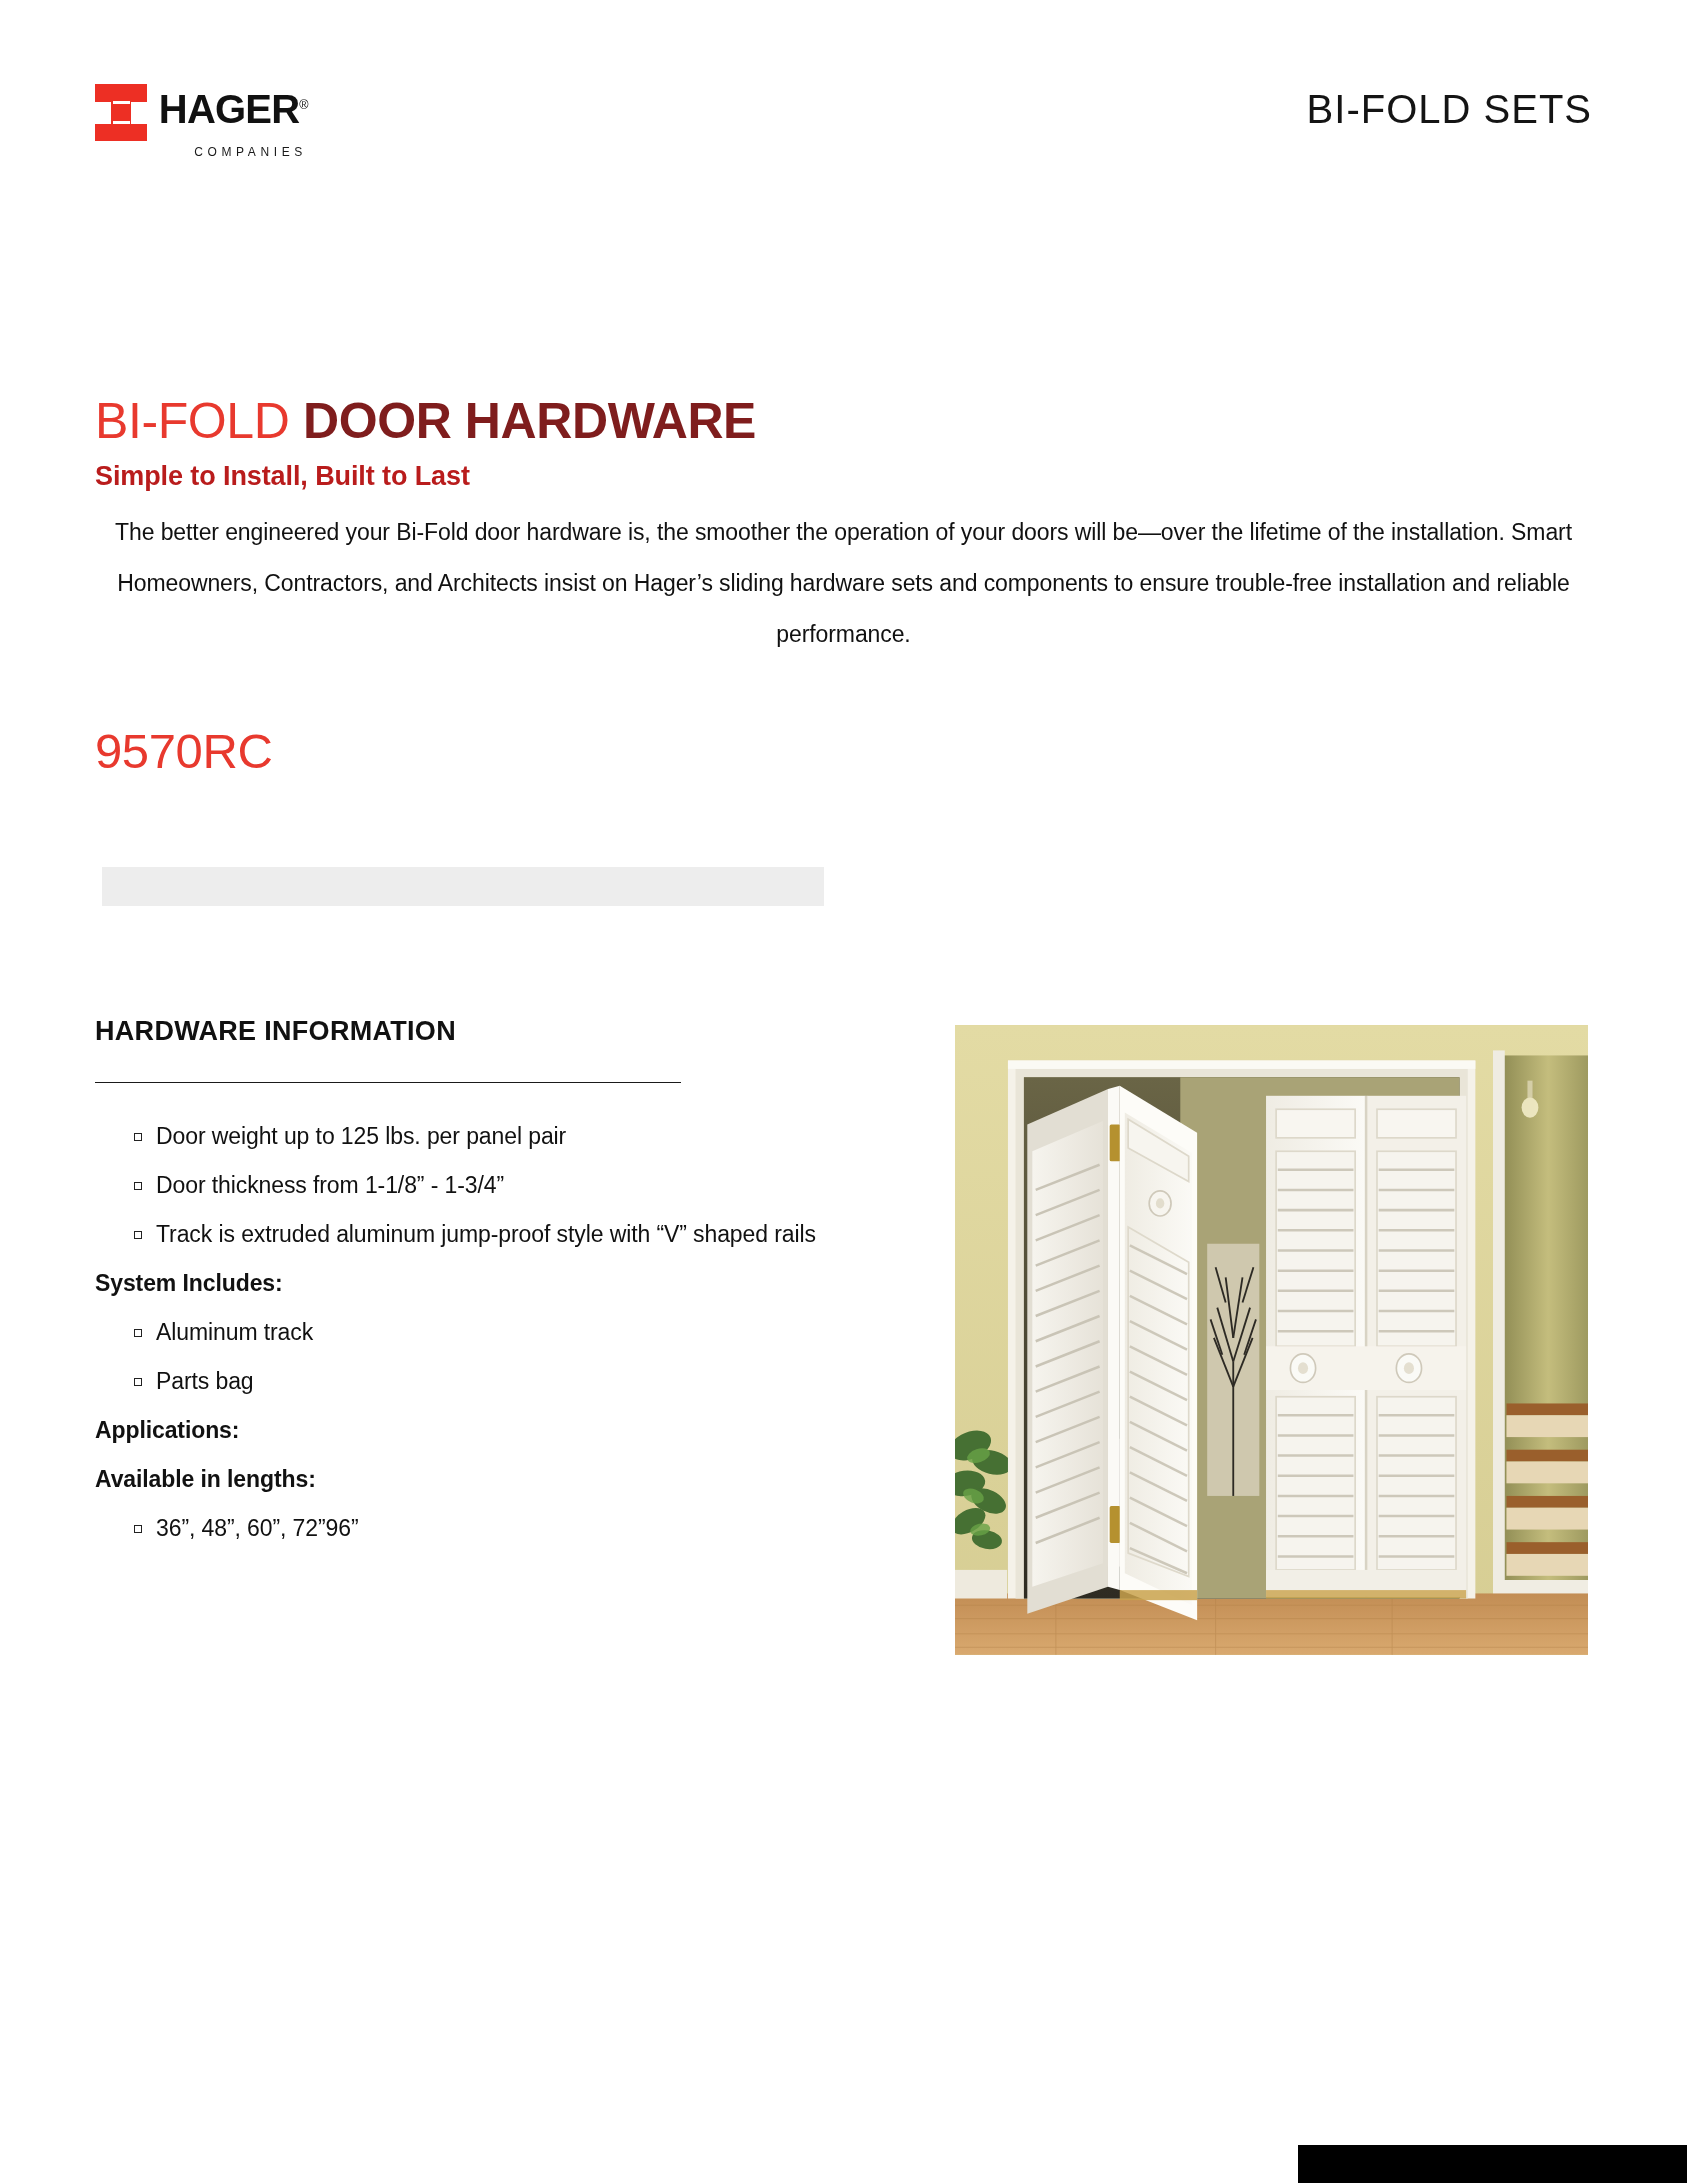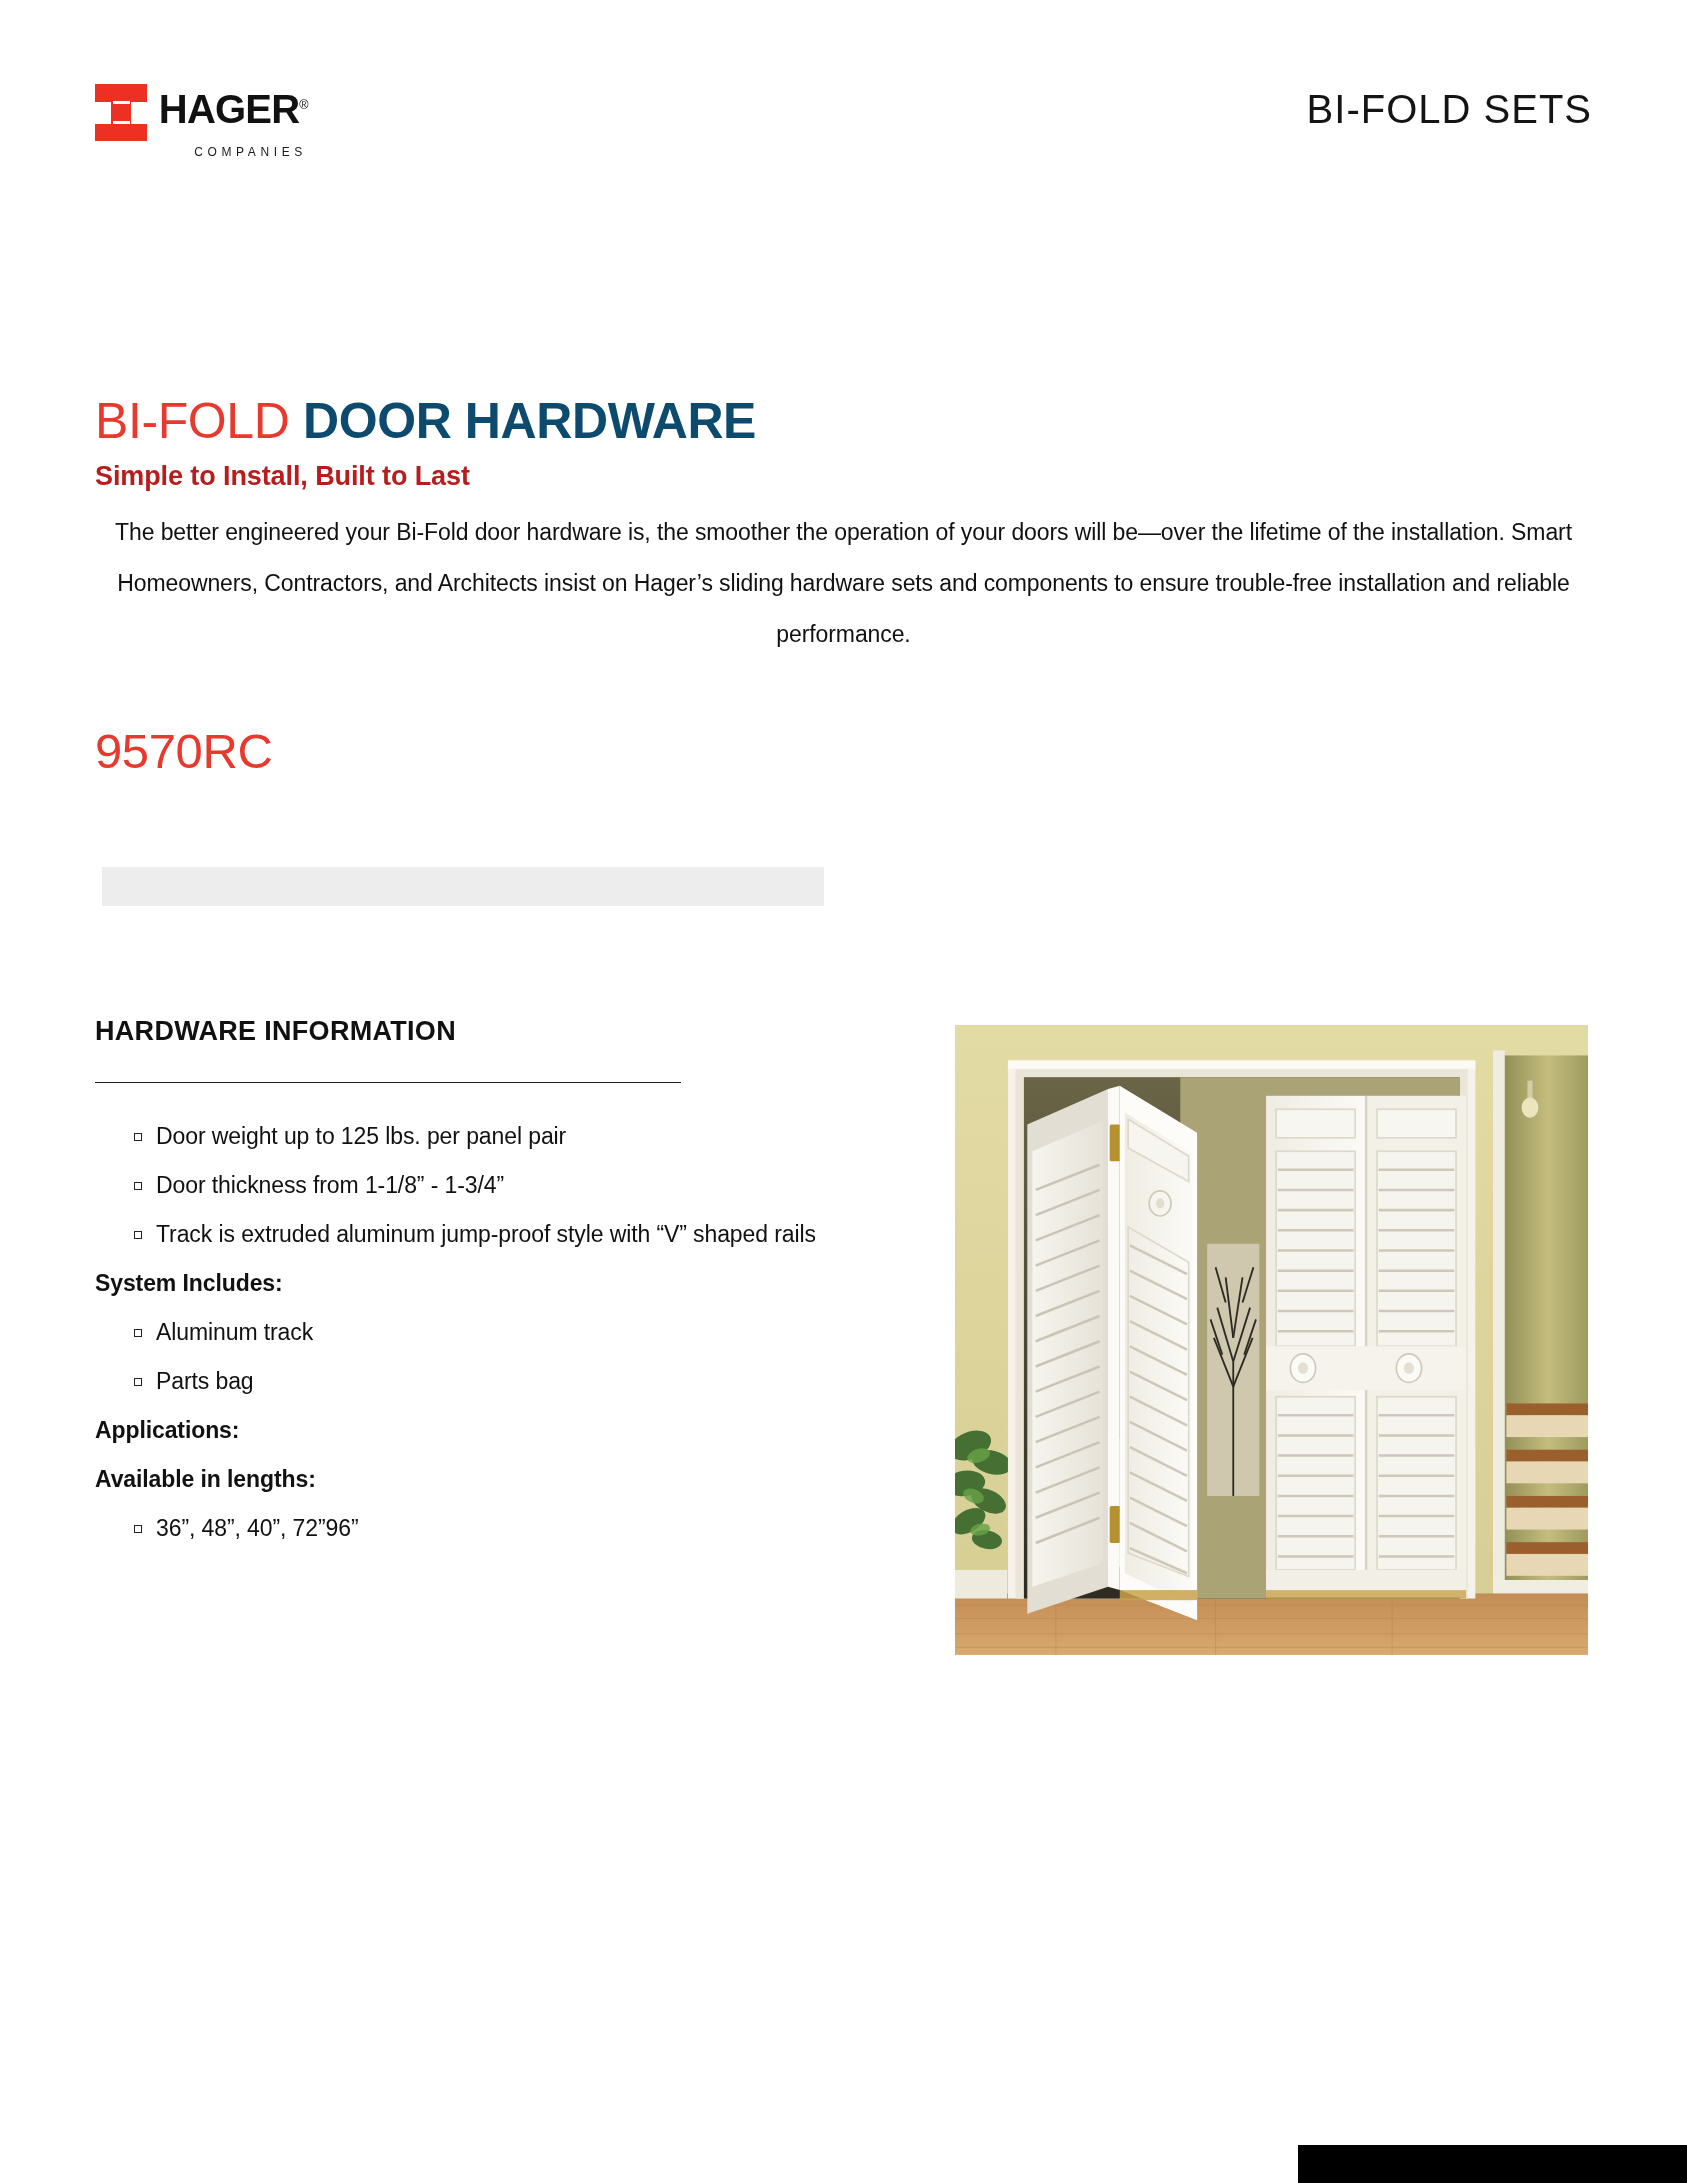--- a/index.html
+++ b/index.html
@@ -125,21 +125,21 @@
     font-size: 50px;
     line-height: 1;
     white-space: nowrap;
   }
   .main-title .light {
     color: #E8392E;
     font-weight: 300;
     letter-spacing: -0.4px;
   }
   .main-title .bold {
-    color: #0c4a6e;
+    color: #7f1d1d;
     font-weight: bold;
     letter-spacing: -0.4px;
     margin-top: 48px;
   }
 
   
   .intro-lead {
     position: absolute;
     left: 95px;
     top: 461px;
@@ -323,21 +323,21 @@
       <span class="txt">Parts bag</span>
     </li>
   </ul>
 
   <div class="info-group-label">Applications:</div>
 
   <div class="info-group-label">Available in lengths:</div>
   <ul class="bullets">
     <li>
       <span class="sq"></span>
-      <span class="txt">36”, 48”, 40”, 72”96”</span>
+      <span class="txt">36”, 48”, 60”, 72”96”</span>
     </li>
   </ul>
 
 </div>
 
 <div class="photo">
   <svg width="633" height="630" viewBox="0 0 753 749">
     <defs>
       <linearGradient id="wallg" x1="0" y1="0" x2="0" y2="1">
         <stop offset="0" stop-color="#e3dba4"></stop>

